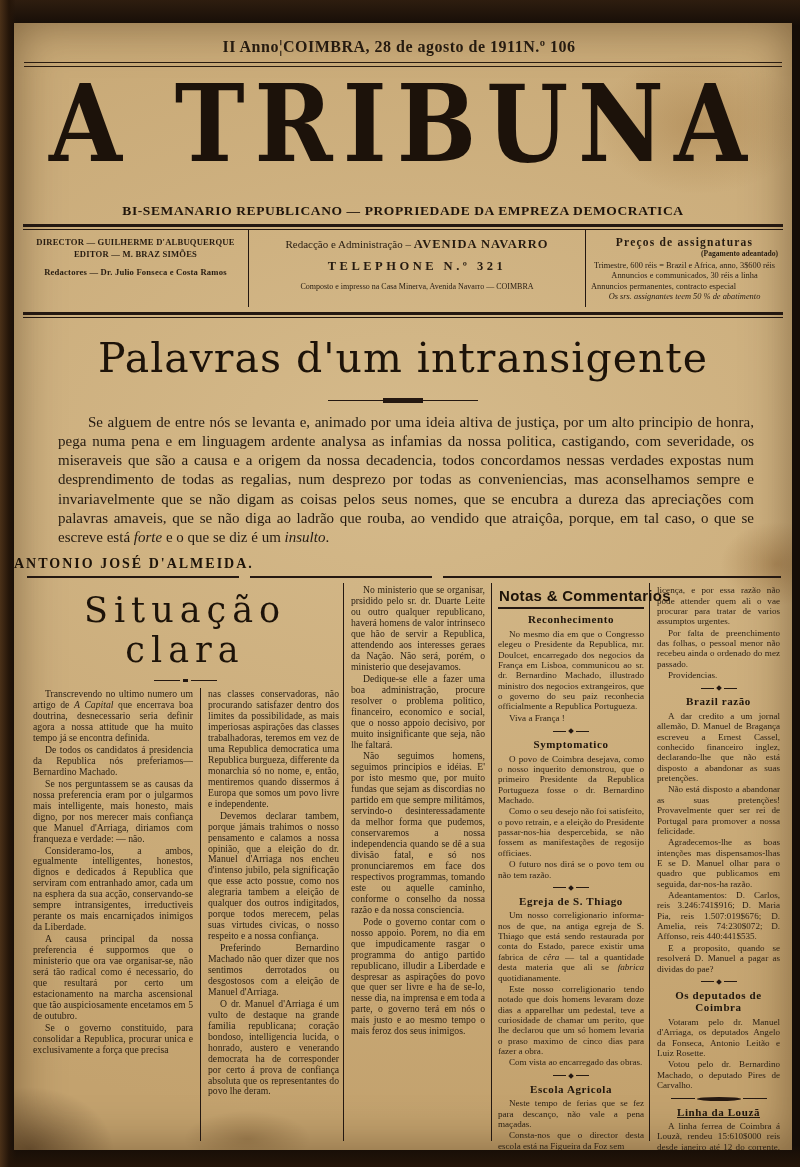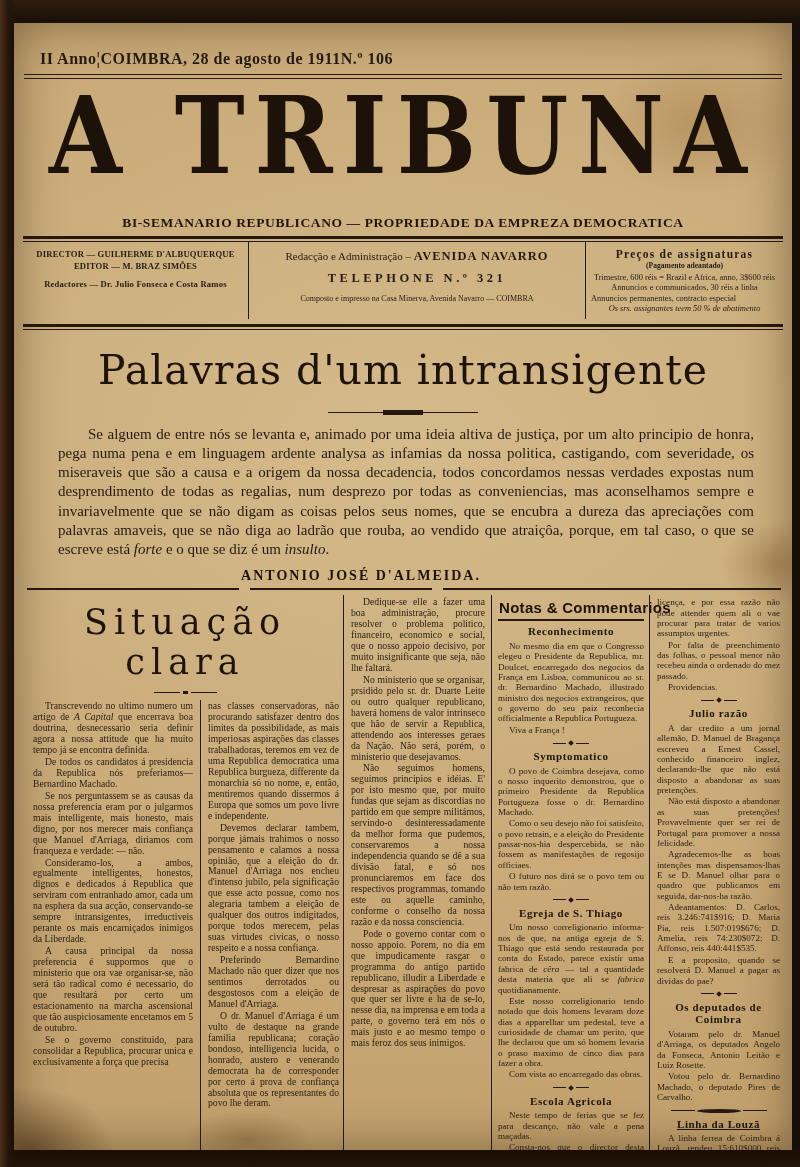--- a/index.html
+++ b/index.html
@@ -24,22 +24,22 @@
       radial-gradient(80px 60px at 98% 48%, rgba(125,82,34,.38), rgba(125,82,34,0) 70%),
       radial-gradient(60px 45px at 55% 86%, rgba(120,80,35,.18), rgba(120,80,35,0) 70%),
       radial-gradient(120px 90px at 2% 100%, rgba(55,33,14,.55), rgba(55,33,14,0) 70%),
       radial-gradient(90px 40px at 30% 99%, rgba(90,60,25,.30), rgba(90,60,25,0) 70%),
       radial-gradient(1100px 760px at 50% 38%, #d5ba8b, #c3a26e 88%),
       #c8a974;
     box-shadow: inset 0 0 46px rgba(58,35,12,.5);
     overflow:hidden;
   }
   
-  .toprow{display:flex;justify-content:flex-start;align-items:baseline;
-    padding:27px 34px 3px 26px;font-weight:bold;font-size:16px;letter-spacing:.5px;}
+  .toprow{display:flex;justify-content:center;align-items:baseline;
+    padding:15px 34px 3px 26px;font-weight:bold;font-size:16px;letter-spacing:.5px;}
   .rule-double{height:3px;border-top:1px solid #2a1c10;border-bottom:1px solid #2a1c10;margin:3px 10px 0;}
   .masthead{
     text-align:center;font-family:"DejaVu Serif", serif;font-weight:700;
     font-size:94px;letter-spacing:10px;line-height:1.0;height:128px;
     transform:scaleY(1.14);transform-origin:50% 18%;
     color:#1c120a;white-space:nowrap;margin-top:6px;
   }
   .subtitle{text-align:center;font-weight:bold;font-size:13.5px;letter-spacing:.6px;margin-top:2px;color:#20150c;}
   .rule-thick{border-top:3px solid #241811;border-bottom:1px solid #241811;height:2px;margin:5px 9px 0;}
   
@@ -48,33 +48,33 @@
   .cell-staff{width:215px;text-align:center;font-weight:bold;font-size:8.6px;letter-spacing:.2px;}
   .cell-staff .ln{margin-top:2px;}
   .cell-staff .ln.gap{margin-top:8px;}
   .cell-office{width:326px;border-left:1px solid #241811;border-right:1px solid #241811;text-align:center;}
   .office-l1{font-size:11px;margin-top:2px;}
   .office-l1 b{font-size:12.5px;letter-spacing:1px;}
   .office-l2{font-weight:bold;font-size:12.5px;letter-spacing:3.5px;margin-top:7px;}
   .office-l3{font-size:8px;margin-top:8px;font-weight:normal;}
   .cell-prices{flex:1;font-size:8.4px;line-height:1.25;}
   .prices-title{text-align:center;font-weight:bold;font-size:11.5px;letter-spacing:1.2px;}
-  .prices-sub{text-align:center;font-size:7.6px;font-weight:bold;}
+  .prices-sub{text-align:right;font-size:7.6px;font-weight:bold;}
   .prices-l1{text-align:center;margin-top:2px;}
   .prices-l2{text-align:center;font-weight:normal;}
   .prices-l3{text-align:left;}
   .prices-l4{text-align:center;font-style:italic;font-weight:normal;}
   
   .headline{text-align:center;font-family:"DejaVu Serif", serif;font-size:41px;
     letter-spacing:1px;margin-top:16px;color:#1d1309;}
   .hl-orn{width:150px;height:7px;margin:15px auto 9px;position:relative;}
   .hl-orn .line{position:absolute;left:0;right:0;top:3px;height:1px;background:#241811;}
   .hl-orn .bar{position:absolute;left:50%;top:1px;width:40px;height:5px;margin-left:-20px;background:#241811;}
   .lead{font-size:15px;line-height:1.28;text-align:justify;margin:8px 38px 0 44px;text-indent:30px;color:#241a10;}
-  .signature{text-align:center;margin:9px 84px 4px 0;font-weight:bold;font-size:14px;letter-spacing:2px;color:#1d1309;}
+  .signature{text-align:left;margin:9px 84px 4px 0;font-weight:bold;font-size:14px;letter-spacing:2px;color:#1d1309;}
   .seg-rule{display:flex;gap:11px;margin:4px 11px 5px 13px;}
   .seg-rule .seg{height:2px;background:#241811;}
   .seg-a{width:212px;}.seg-b{width:182px;}.seg-c{flex:1;}
   
   .cols{display:flex;align-items:stretch;margin:0 10px 0 13px;height:558px;}
   .colwrap{width:316px;border-right:1px solid #241811;display:flex;flex-direction:column;align-items:center;}
   .sit-title{text-align:center;font-family:"DejaVu Serif", serif;font-size:35px;
     letter-spacing:6px;margin:7px 0 0;color:#1d1309;}
   .sit-orn{display:flex;align-items:center;justify-content:center;margin:9px 0 6px;}
   .sit-orn .l{width:26px;height:1px;background:#241811;}
@@ -179,22 +179,22 @@
           <div class="col2 bt">
             <p class="noind">nas classes conservadoras, não procurando satisfazer dentro dos limites da possibilidade, as mais imperiosas aspirações das classes trabalhadoras, teremos em vez de uma Republica democratica uma Republica burgueza, differente da monarchia só no nome, e, então, mentiremos quando dissermos á Europa que somos um povo livre e independente.</p>
             <p>Devemos declarar tambem, porque jámais trahimos o nosso pensamento e calamos a nossa opinião, que a eleição do dr. Manuel d'Arriaga nos encheu d'intenso jubilo, pela significação que esse acto possue, como nos alegraria tambem a eleição de qualquer dos outros indigitados, porque todos merecem, pelas suas virtudes civicas, o nosso respeito e a nossa confiança.</p>
             <p>Preferindo Bernardino Machado não quer dizer que nos sentimos derrotados ou desgostosos com a eleição de Manuel d'Arriaga.</p>
             <p>O dr. Manuel d'Arriaga é um vulto de destaque na grande familia republicana; coração bondoso, intelligencia lucida, o honrado, austero e venerando democrata ha de corresponder por certo á prova de confiança absoluta que os representantes do povo lhe deram.</p>
           </div>
         </div>
       </div>
 
       <div class="col3 bt">
+        <p>No ministerio que se organisar, prsidido pelo sr. dr. Duarte Leite ou outro qualquer republicano, haverá homens de valor intrinseco que hão de servir a Republica, attendendo aos interesses geraes da Nação. Não será, porém, o ministerio que desejavamos.</p>
         <p>Dedique-se elle a fazer uma boa administração, procure resolver o problema politico, financeiro, economico e social, que o nosso appoio decisivo, por muito insignificante que seja, não lhe faltará.</p>
-        <p>No ministerio que se organisar, prsidido pelo sr. dr. Duarte Leite ou outro qualquer republicano, haverá homens de valor intrinseco que hão de servir a Republica, attendendo aos interesses geraes da Nação. Não será, porém, o ministerio que desejavamos.</p>
         <p>Não seguimos homens, seguimos principios e idéias. E' por isto mesmo que, por muito fundas que sejam as discordias no partido em que sempre militámos, servindo-o desinteressadamente da melhor forma que pudemos, conservaremos a nossa independencia quando se dê a sua divisão fatal, e só nos pronunciaremos em face dos respectivos programmas, tomando este ou aquelle caminho, conforme o conselho da nossa razão e da nossa consciencia.</p>
         <p>Pode o governo contar com o nosso appoio. Porem, no dia em que impudicamente rasgar o programma do antigo partido republicano, illudir a Liberdade e despresar as aspirações do povo que quer ser livre e ha de se-lo, nesse dia, na imprensa e em toda a parte, o governo terá em nós o mais justo e ao mesmo tempo o mais feroz dos seus inimigos.</p>
       </div>
 
       <div class="col4 bs">
         <div class="notas-title">Notas &amp; Commentarios</div>
 
         <div class="sechead">Reconhecimento</div>
         <p>No mesmo dia em que o Congresso elegeu o Presidente da Republica, mr. Doulcet, encarregado dos negocios da França em Lisboa, communicou ao sr. dr. Bernardino Machado, illustrado ministro dos negocios extrangeiros, que o governo do seu paiz reconhecia officialmente a Republica Portugueza.</p>
         <p>Viva a França !</p>
@@ -232,21 +232,21 @@
       <div class="col5 bs">
         <p class="noind">licença, e por essa razão não pode attender quem ali o vae procurar para tratar de varios assumptos urgentes.</p>
         <p>Por falta de preenchimento das folhas, o pessoal menor não recebeu ainda o ordenado do mez passado.</p>
         <p>Providencias.</p>
         <div class="orn">
             <div class="l"></div>
             <div class="d"></div>
             <div class="l"></div>
           </div>
 
-        <div class="sechead">Julio razão</div>
+        <div class="sechead">Brazil razão</div>
         <p>A dar credito a um jornal allemão, D. Manuel de Bragança escreveu a Ernest Cassel, conhecido financeiro inglez, declarando-lhe que não está disposto a abandonar as suas pretenções.</p>
         <p>Não está disposto a abandonar as suas pretenções! Provavelmente quer ser rei de Portugal para promover a nossa felicidade.</p>
         <p>Agradecemos-lhe as boas intenções mas dispensamos-lhas E se D. Manuel olhar para o quadro que publicamos em seguida, dar-nos-ha razão.</p>
         <p>Adeantamentos: D. Carlos, reis 3.246:741$916; D. Maria Pia, reis 1.507:019$676; D. Amelia, reis 74:230$072; D. Affonso, reis 440:441$535.</p>
         <p>E a proposito, quando se resolverá D. Manuel a pagar as dividas do pae?</p>
         <div class="orn">
             <div class="l"></div>
             <div class="d"></div>
             <div class="l"></div>
           </div>

